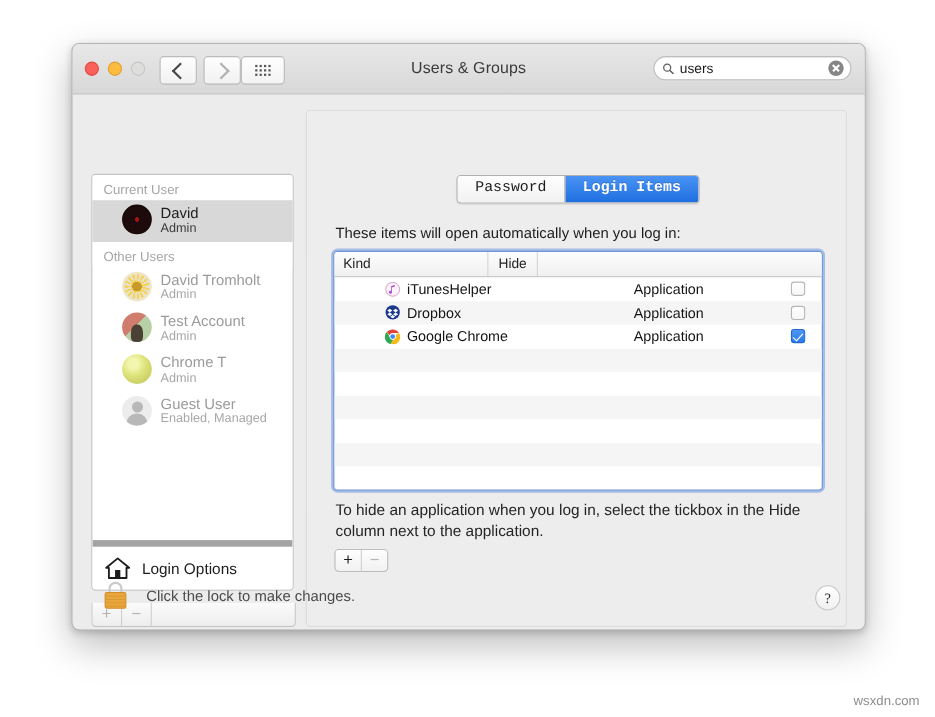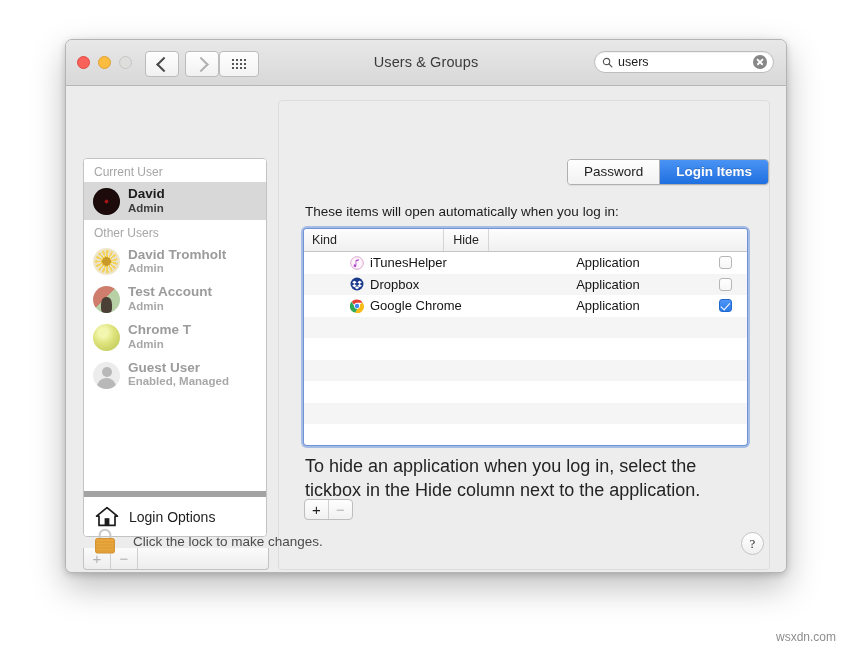--- a/index.html
+++ b/index.html
@@ -168,24 +168,23 @@
     overflow: hidden;
   }
   .grouphdr {
     font-size: 12px;
     color: #a6a6a6;
     padding: 6px 0 3px 10px;
     background: #fff;
   }
   .userrow {
     display: flex;
-    align-items: flex-end;
-    padding: 4px 8px 5px 9px;
+    align-items: flex-start;
+    padding: 4px 8px 5px 27px;
     gap: 8px;
-    font-weight: bold;
   }
   .userrow.selected { background: #d8d8d8; }
   .avatar {
     width: 27px; height: 27px;
     border-radius: 50%;
     flex: none;
     overflow: hidden;
     position: relative;
   }
   .av-record {
@@ -276,21 +275,22 @@
     border: 1px solid #dcdcdc;
     border-radius: 4px;
     box-sizing: border-box;
   }
 
   .tabs {
     position: absolute;
     left: 3px; right: 0;
     top: 58px;
     display: flex;
-    justify-content: flex-end;
+    justify-content: center;
+    font-family: Liberation Mono, monospace;
   }
   .tabseg {
     display: flex;
     border-radius: 4px;
     overflow: hidden;
     border: 1px solid #b0b0b0;
     box-shadow: 0 1px 1px rgba(0,0,0,0.07);
   }
   .tab {
     font-size: 13.5px;
@@ -376,21 +376,21 @@
     border: solid #fff;
     border-width: 0 1.8px 1.8px 0;
     transform: rotate(42deg);
   }
 
   .hint {
     position: absolute;
     left: 26px;
     top: 353px;
     width: 430px;
-    font-size: 18px;
+    font-size: 14px;
     color: #242424;
     line-height: 1.35;
   }
 
   .pmbar {
     position: absolute;
     left: 25px;
     top: 398px;
     display: flex;
     border: 1px solid #bdbdbd;

